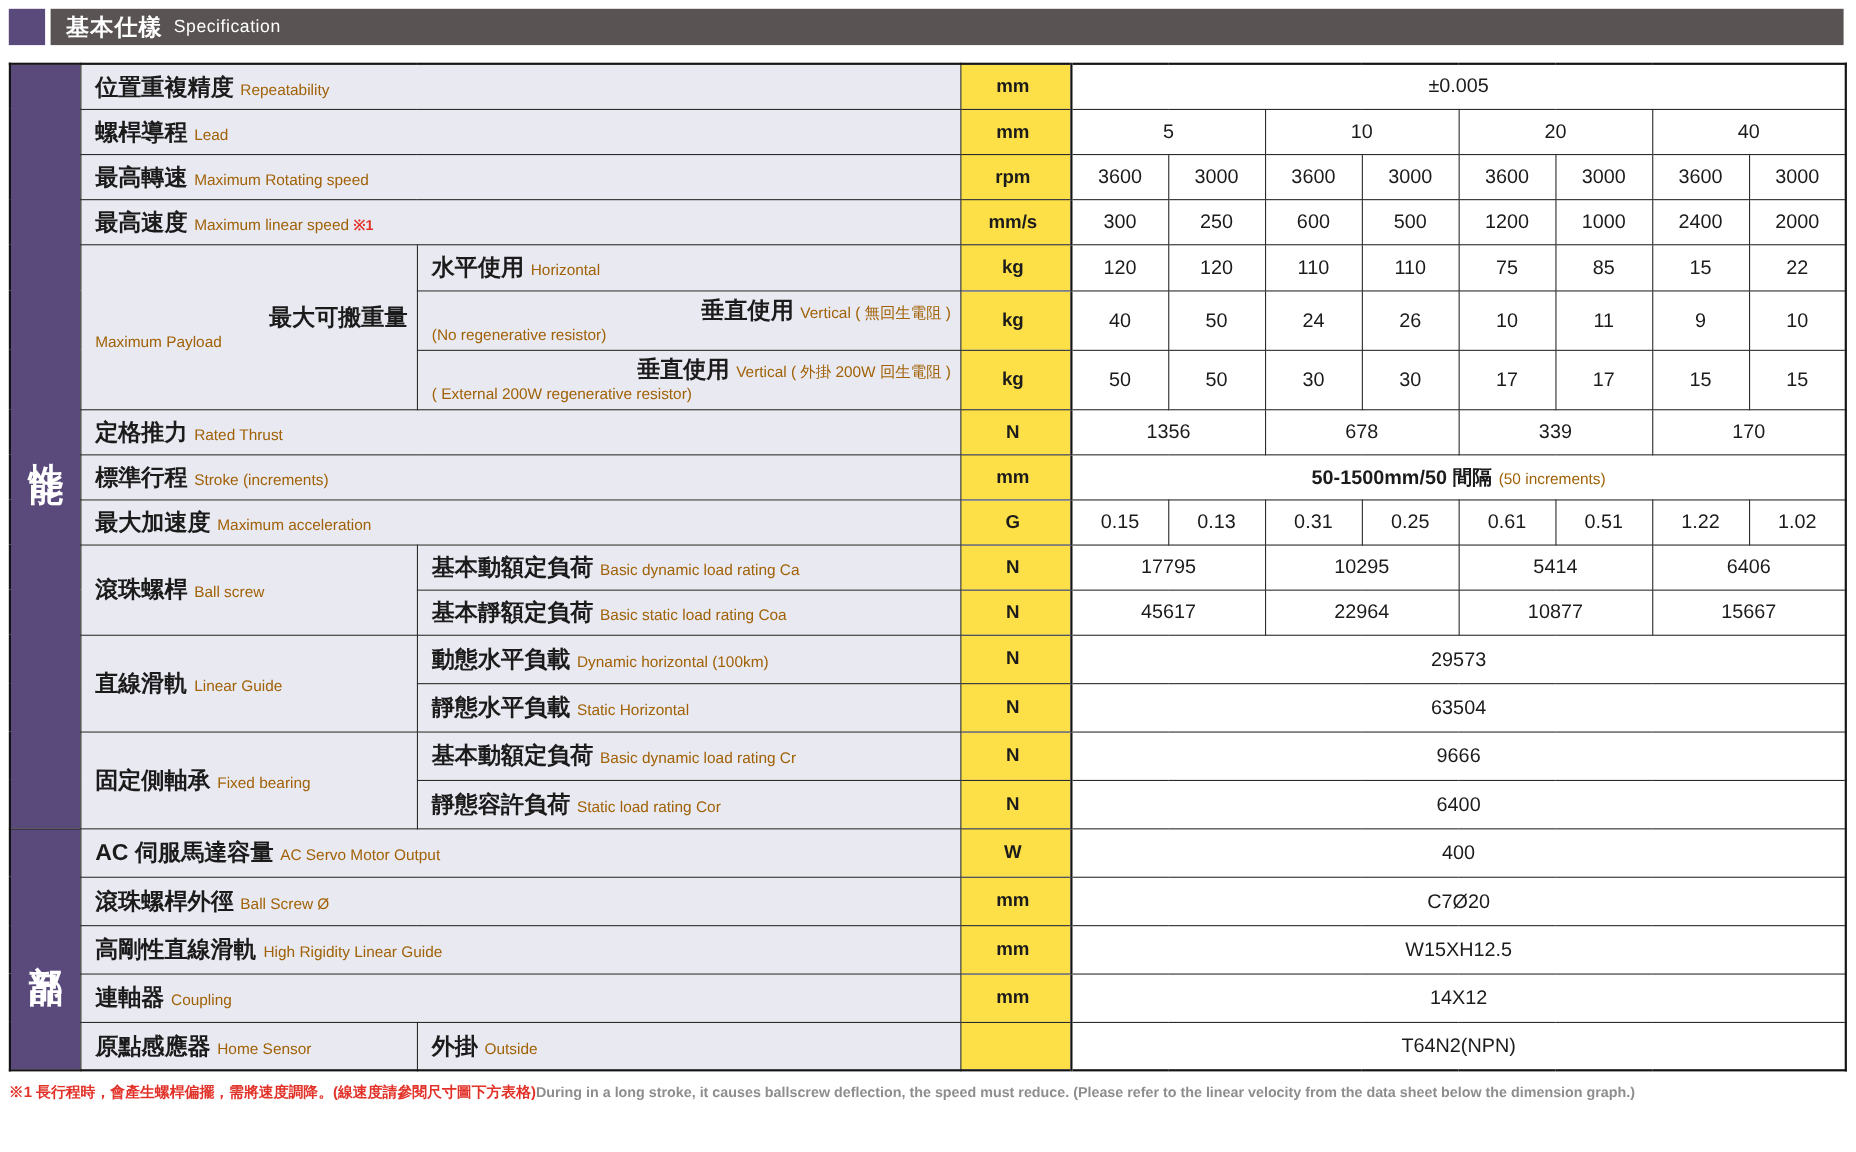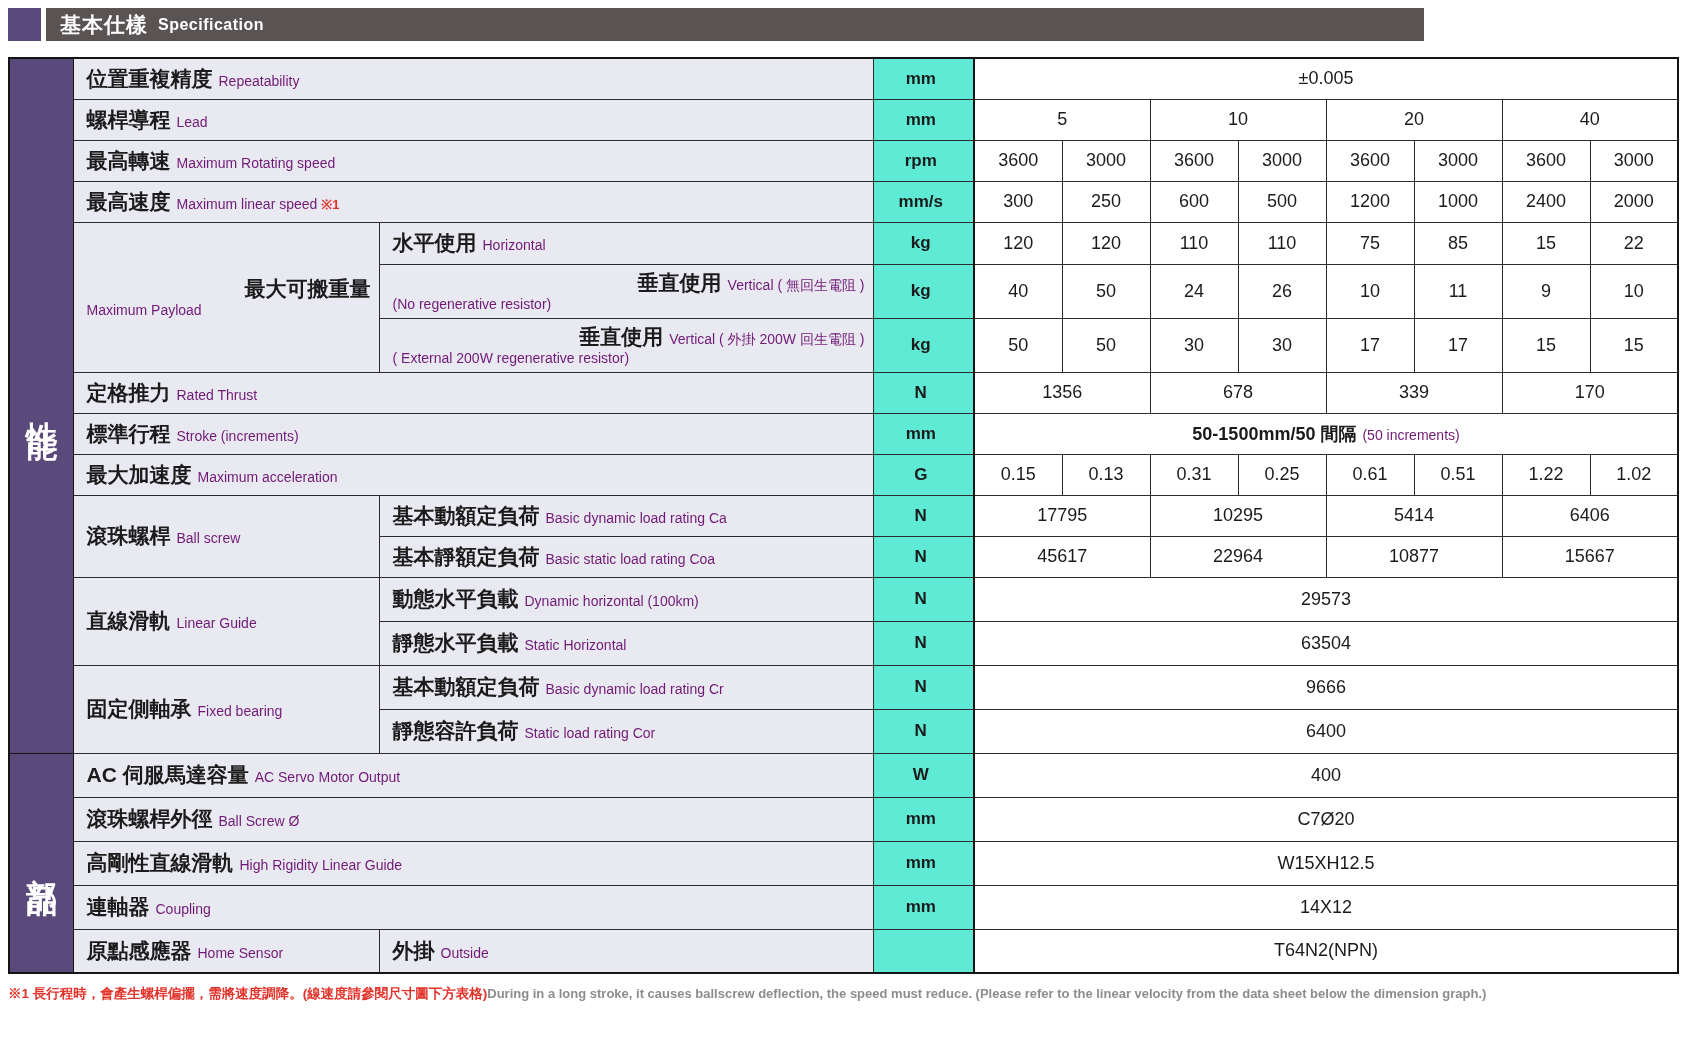--- a/index.html
+++ b/index.html
@@ -1,35 +1,35 @@
 <!DOCTYPE html>
 <html><head>
 <meta charset="utf-8">
 <style>
   html,body{margin:0;padding:0;background:#ffffff;}
   body{width:1687px;height:1047px;font-family:"Liberation Sans",sans-serif;-webkit-font-smoothing:antialiased;}
 
   
-  .header{display:flex;align-items:stretch;height:33px;margin:8px 0 0 8px;width:1416px;}
+  .header{display:flex;align-items:stretch;height:33px;margin:8px 0 0 8px;width:1668px;}
   .accent{width:33px;background:#5a4a7c;margin-right:5px;}
   .bar{flex:1;background:#595353;color:#fff;display:flex;align-items:center;padding-left:14px;}
   .title-zh{font-size:21px;font-weight:bold;letter-spacing:1px;}
-  .title-en{font-size:16px;font-weight:bold;margin-left:10px;letter-spacing:.5px;}
+  .title-en{font-size:16px;font-weight:normal;margin-left:10px;letter-spacing:.5px;}
 
   
   table{border-collapse:collapse;table-layout:fixed;width:1669px;margin:16px 0 0 8px;border:2px solid #141414;}
   td{border:1px solid #2b2b2b;overflow:hidden;vertical-align:middle;}
   td.side{background:#5a4a7c;text-align:center;border:1px solid #141414;}
   .side-label{writing-mode:vertical-rl;font-size:31px;font-weight:bold;color:#ffffff;letter-spacing:7px;display:inline-block;}
   td.lbl{background:#e9e9f2;padding:2px 8px 2px 13px;text-align:left;}
-  td.unit{background:#5eead4;text-align:center;font-weight:bold;font-size:17px;color:#1b1b1b;padding-right:6px;}
+  td.unit{background:#fde047;text-align:center;font-weight:bold;font-size:17px;color:#1b1b1b;padding-right:6px;}
   td.val{background:#ffffff;text-align:center;font-size:18px;color:#1b1b1b;}
   td.bL{border-left:2px solid #141414;}
   .zh{font-weight:bold;font-size:21px;color:#1b1b1b;}
-  .en{font-size:14px;color:#701a75;margin-left:6px;}
+  .en{font-size:14px;color:#a16207;margin-left:6px;}
   .l2{margin-left:0;line-height:1.15;}
   .l1{line-height:1.2;text-align:right;}
   .zh-val{font-weight:bold;font-size:18px;color:#1b1b1b;}
   .note-red{color:#e2332a;font-weight:bold;font-size:13px;margin-left:4px;}
   .h41{height:41px;} .h42{height:42px;} .h54{height:54px;} .h44{height:44px;}
 
   
   .footnote{margin:9px 0 0 8px;width:1672px;line-height:1.25;}
   .fn-red{color:#e2332a;font-weight:bold;font-size:13.5px;margin-top:27px;}
   .fn-gray{color:#8d8d8d;font-size:13px;font-weight:bold;}

